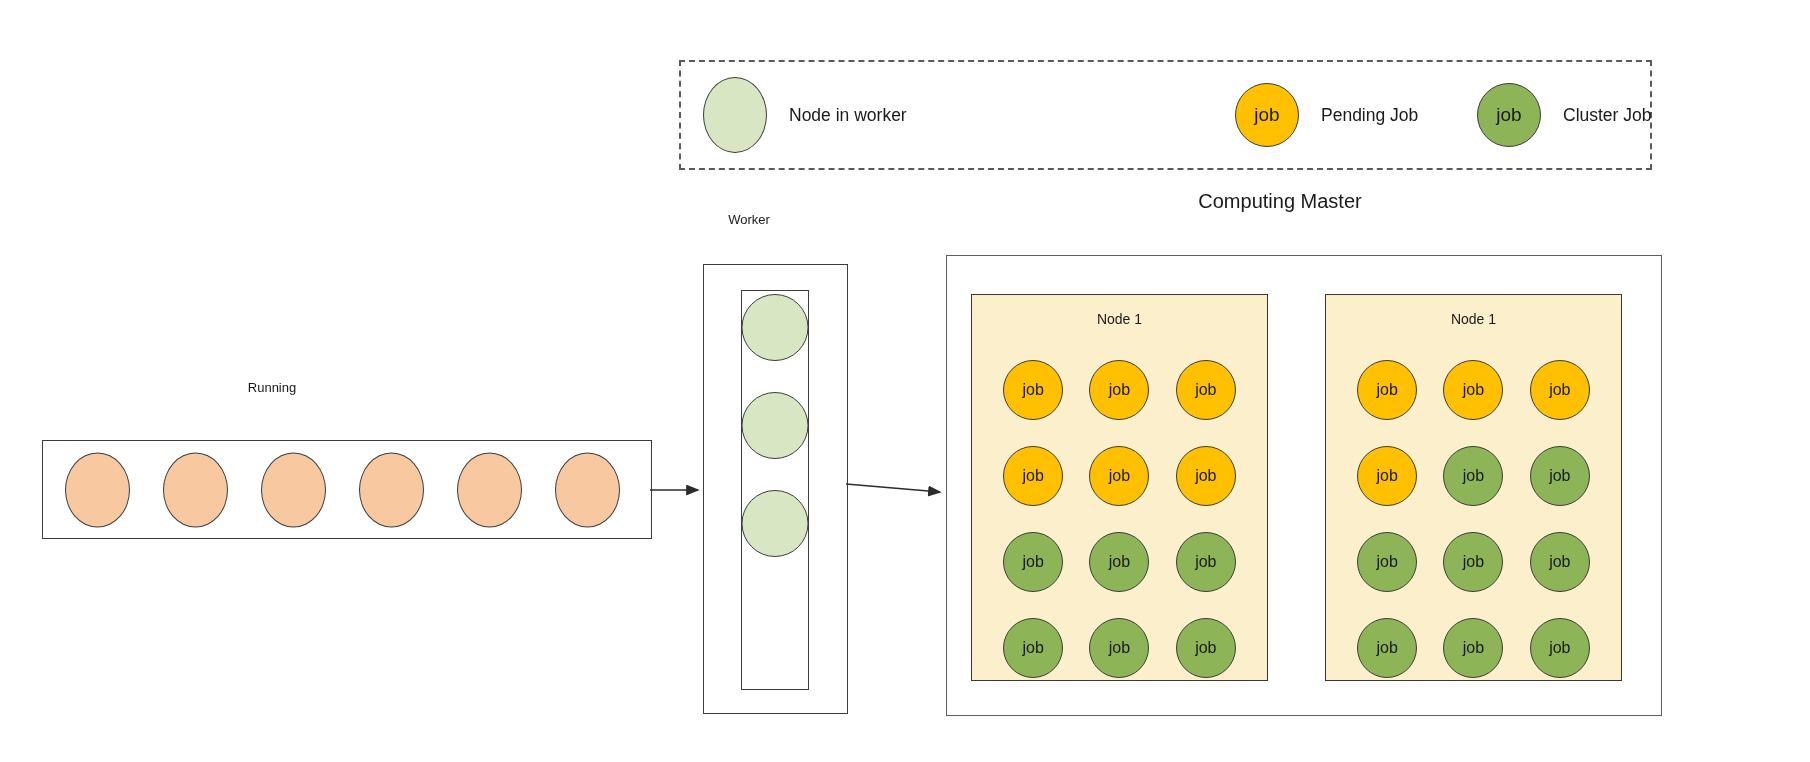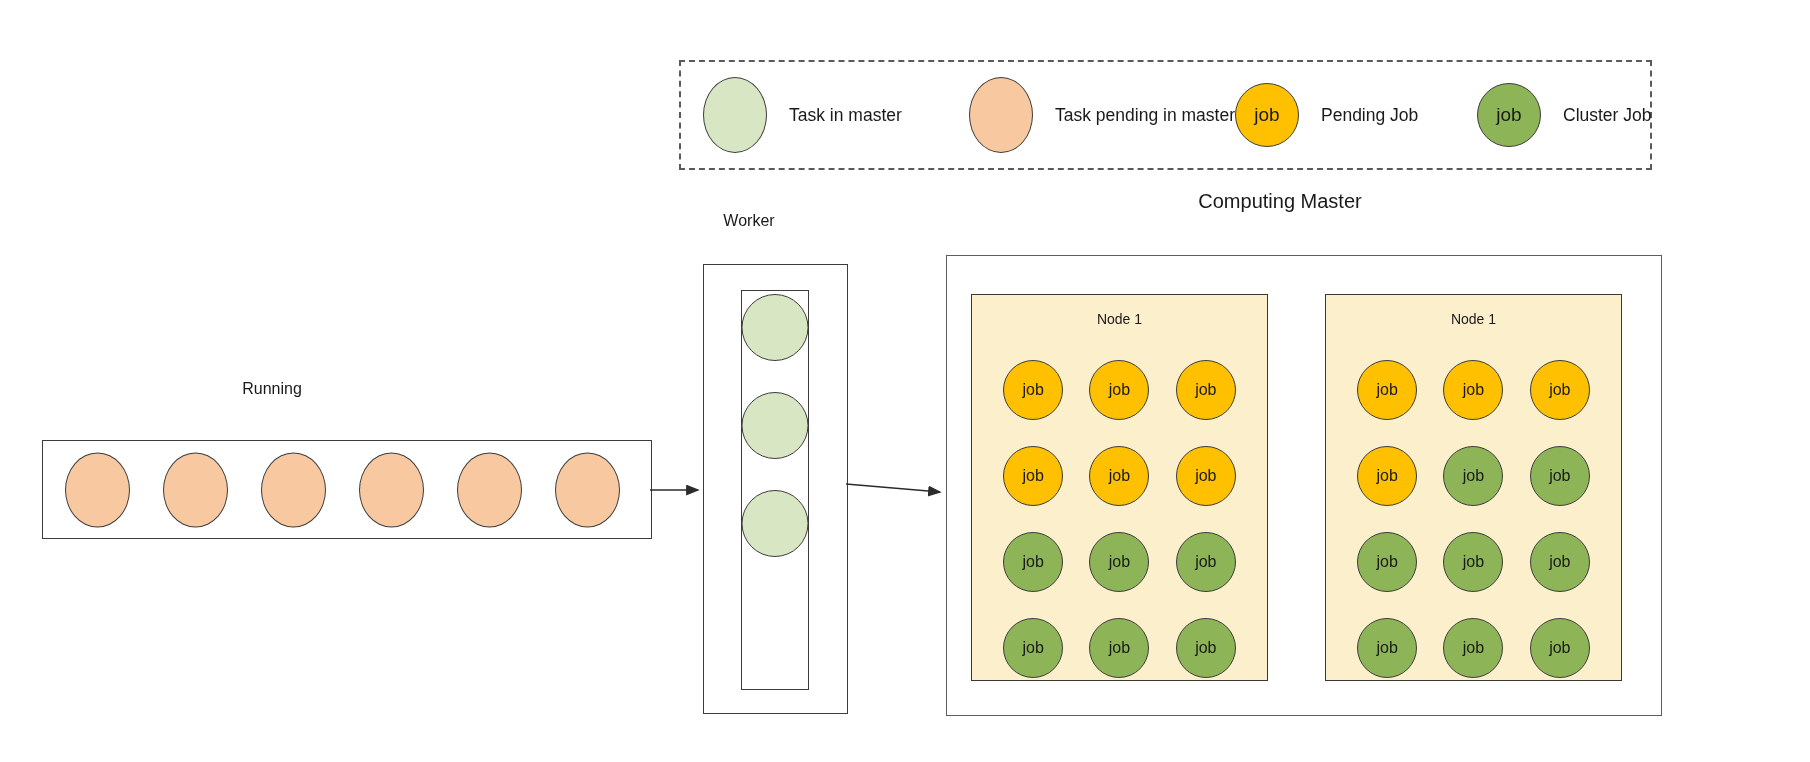--- a/index.html
+++ b/index.html
@@ -51,21 +51,21 @@
   .legend-label {
     margin-left: 22px;
     font-size: 17.5px;
     white-space: nowrap;
     color: #1a1a1a;
   }
 
   
   .caption {
     position: absolute;
-    font-size: 16px;
+    font-size: 13px;
     color: #1a1a1a;
     text-align: center;
     white-space: nowrap;
   }
   #cluster-caption {
     left: 1180px; top: 188px;
     width: 200px;
     font-size: 20px;
     line-height: 27px;
     white-space: normal;
@@ -163,27 +163,23 @@
   .arrow-svg { position: absolute; overflow: visible; }
 </style>
 </head>
 <body>
 
 <div id="canvas">
 
   <div class="abs" id="legend-box">
     <div class="legend-entry" id="legend-entry-0" style="left:22px;">
       <div class="legend-swatch" id="legend-swatch-0" style="background: rgb(217, 230, 195);"></div>
-      <div class="legend-label">Task in master</div>
-    </div>
-
-    <div class="legend-entry" id="legend-entry-1" style="left:288px;">
-      <div class="legend-swatch" id="legend-swatch-1" style="background: rgb(248, 201, 160);"></div>
-      <div class="legend-label">Task pending in master</div>
-    </div>
+      <div class="legend-label">Node in worker</div>
+    </div>
+
 
     <div class="legend-entry" id="legend-entry-2" style="left:554px;">
       <div class="legend-swatch round" id="legend-swatch-2" style="background: rgb(255, 192, 0);">job</div>
       <div class="legend-label">Pending Job</div>
     </div>
 
     <div class="legend-entry" id="legend-entry-3" style="left:796px;">
       <div class="legend-swatch round" id="legend-swatch-3" style="background: rgb(141, 181, 87);">job</div>
       <div class="legend-label">Cluster Job</div>
     </div>

